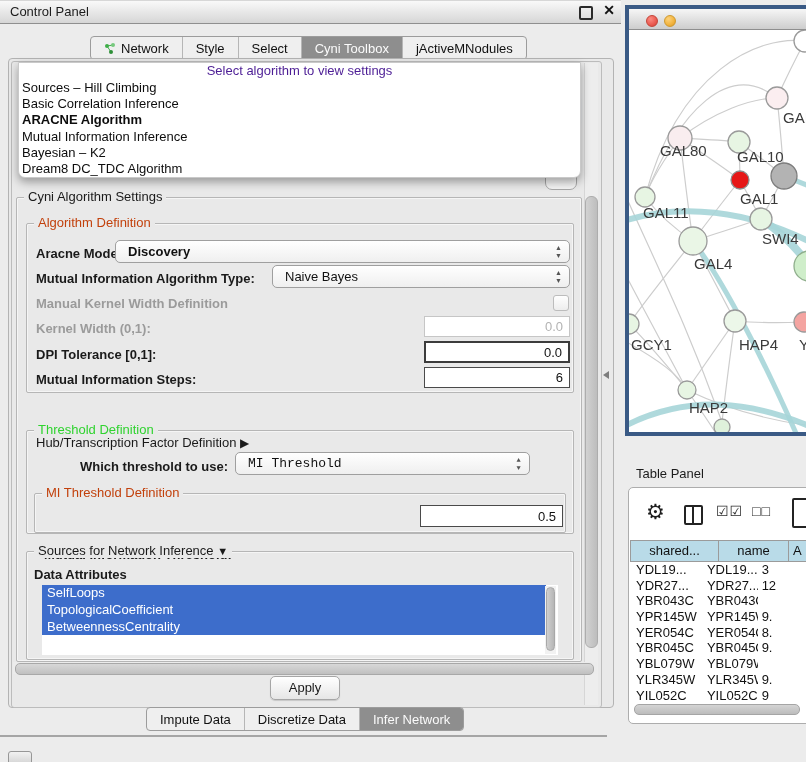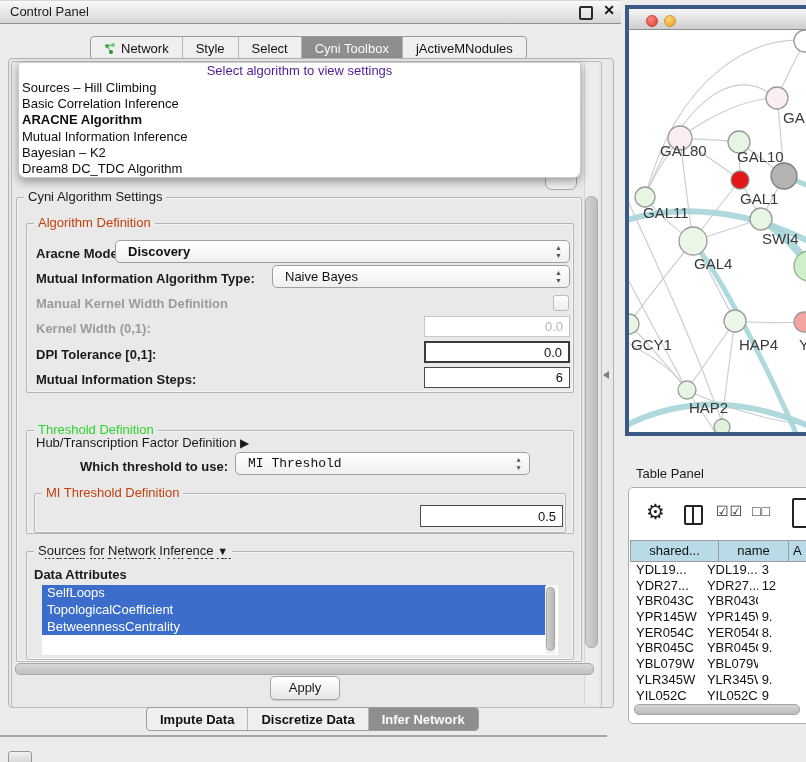--- a/index.html
+++ b/index.html
@@ -227,21 +227,21 @@
       <div class="attr-thumb"></div>
     </div>
 
   <div class="abs vtrack"></div>
   <div class="abs vthumb"></div>
   <div class="abs htrack"></div>
   <div class="abs hthumb"></div>
 
   <div class="abs apply-btn">Apply</div>
 
-  <div class="abs" style="left:146px;top:707px;font-weight:bold;">
+  <div class="abs" style="left:146px;top:707px;">
     <div class="seg-strip" id="bottom-tabs">
         <div class="seg">Impute Data</div>
         <div class="seg">Discretize Data</div>
         <div class="seg sel">Infer Network</div>
       </div>
   </div>
 
   <div class="abs bottom-line"></div>
   <div class="abs corner-btn"></div>
   <div class="abs divider-arrow"></div>

